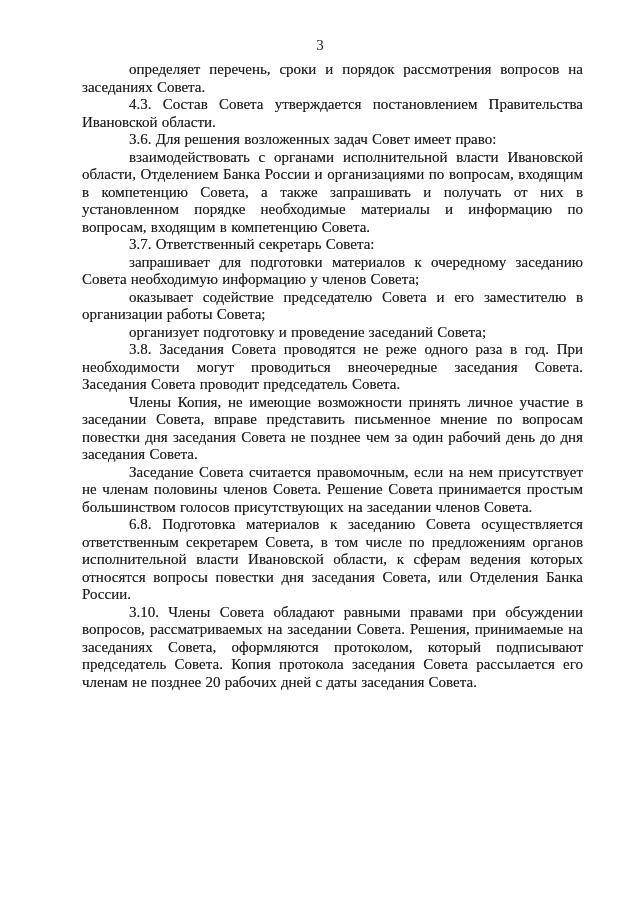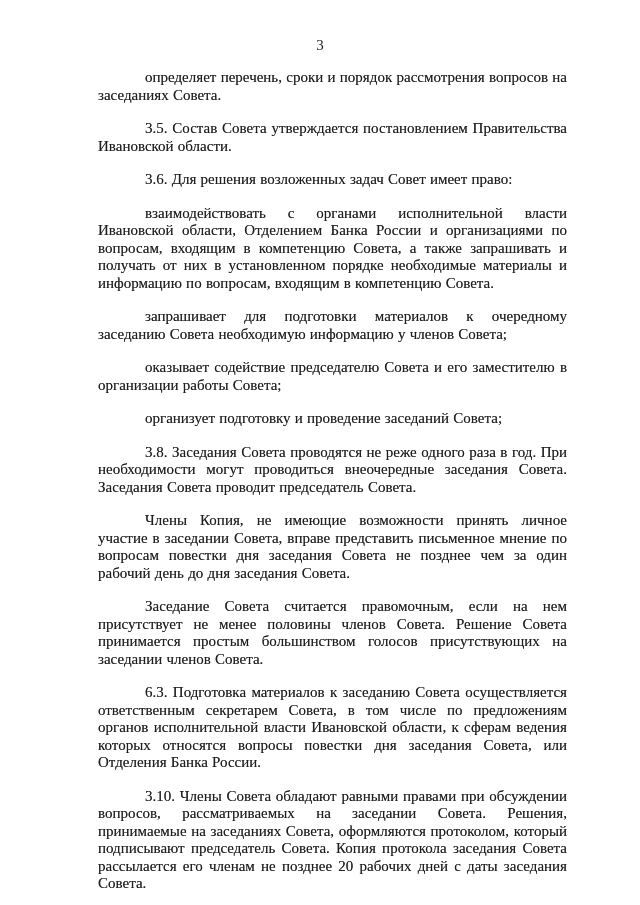--- a/index.html
+++ b/index.html
@@ -22,45 +22,46 @@
     font-size: 15px;
     line-height: 15px;
     color: #222222;
   }
   .body-text {
     margin-top: 8px;
     margin-left: 82px;
     width: 501px;
   }
   p.para {
-    margin: 16px;
+    margin: 0;
     padding: 0;
     font-size: 15px;
     line-height: 17.5px;
     text-align: justify;
     text-align-last: left;
     text-indent: 47px;
     hyphens: none;
     word-spacing: 0.5px;
     text-shadow: 0 0 0.45px rgba(20,20,20,0.55);
   }
 </style>
 </head>
 <body>
 
 <div class="page">
   <div class="page-number">3</div>
 
   <div class="body-text">
     <p class="para">определяет перечень, сроки и порядок рассмотрения вопросов на заседаниях Совета.</p>
-    <p class="para">3.5. Состав Совета утверждается постановлением Правительства Ивановской области.</p>
+    <p class="para">4.3. Состав Совета утверждается постановлением Правительства Ивановской области.</p>
     <p class="para">3.6. Для решения возложенных задач Совет имеет право:</p>
     <p class="para">взаимодействовать с органами исполнительной власти Ивановской области, Отделением Банка России и организациями по вопросам, входящим в компетенцию Совета, а также запрашивать и получать от них в установленном порядке необходимые материалы и информацию по вопросам, входящим в компетенцию Совета.</p>
+    <p class="para">3.7. Ответственный секретарь Совета:</p>
     <p class="para">запрашивает для подготовки материалов к очередному заседанию Совета необходимую информацию у членов Совета;</p>
     <p class="para">оказывает содействие председателю Совета и его заместителю в организации работы Совета;</p>
     <p class="para">организует подготовку и проведение заседаний Совета;</p>
     <p class="para">3.8. Заседания Совета проводятся не реже одного раза в год. При необходимости могут проводиться внеочередные заседания Совета. Заседания Совета проводит председатель Совета.</p>
     <p class="para">Члены Копия, не имеющие возможности принять личное участие в заседании Совета, вправе представить письменное мнение по вопросам повестки дня заседания Совета не позднее чем за один рабочий день до дня заседания Совета.</p>
-    <p class="para">Заседание Совета считается правомочным, если на нем присутствует не менее половины членов Совета. Решение Совета принимается простым большинством голосов присутствующих на заседании членов Совета.</p>
-    <p class="para">6.3. Подготовка материалов к заседанию Совета осуществляется ответственным секретарем Совета, в том числе по предложениям органов исполнительной власти Ивановской области, к сферам ведения которых относятся вопросы повестки дня заседания Совета, или Отделения Банка России.</p>
+    <p class="para">Заседание Совета считается правомочным, если на нем присутствует не членам половины членов Совета. Решение Совета принимается простым большинством голосов присутствующих на заседании членов Совета.</p>
+    <p class="para">6.8. Подготовка материалов к заседанию Совета осуществляется ответственным секретарем Совета, в том числе по предложениям органов исполнительной власти Ивановской области, к сферам ведения которых относятся вопросы повестки дня заседания Совета, или Отделения Банка России.</p>
     <p class="para">3.10. Члены Совета обладают равными правами при обсуждении вопросов, рассматриваемых на заседании Совета. Решения, принимаемые на заседаниях Совета, оформляются протоколом, который подписывают председатель Совета. Копия протокола заседания Совета рассылается его членам не позднее 20 рабочих дней с даты заседания Совета.</p>
   </div>
 </div>
 
 </body></html>

